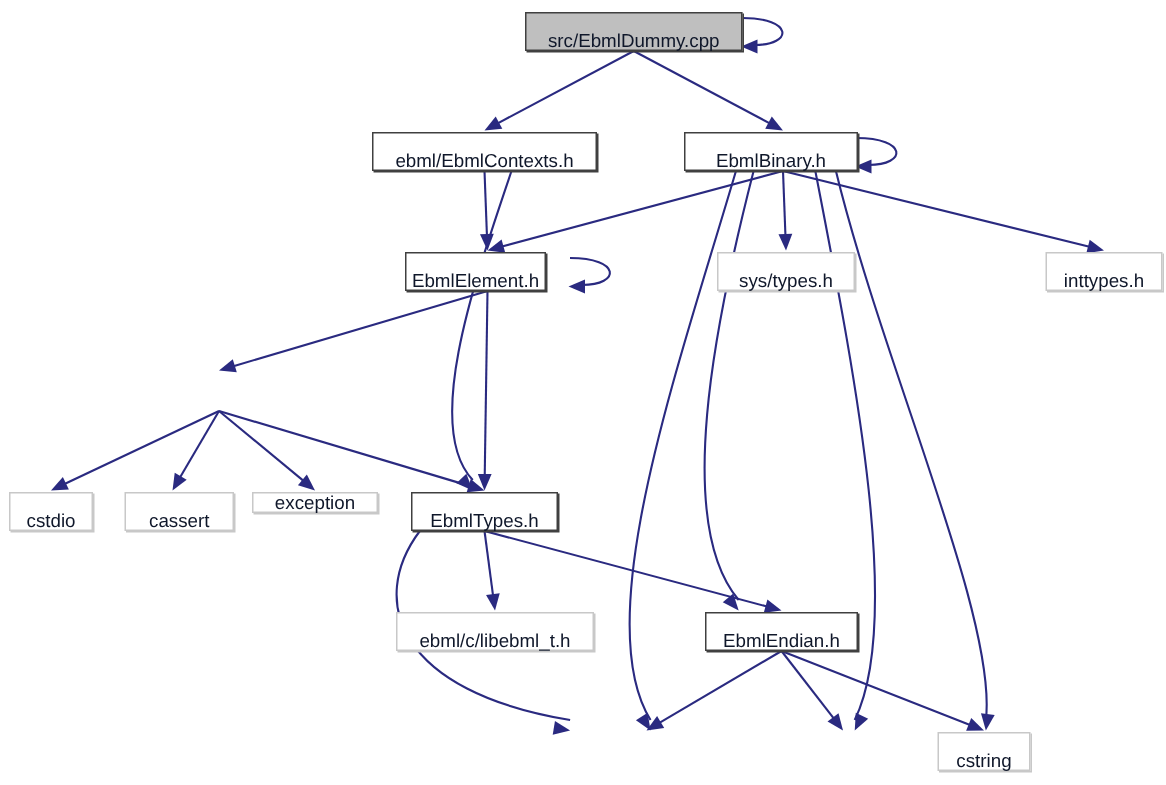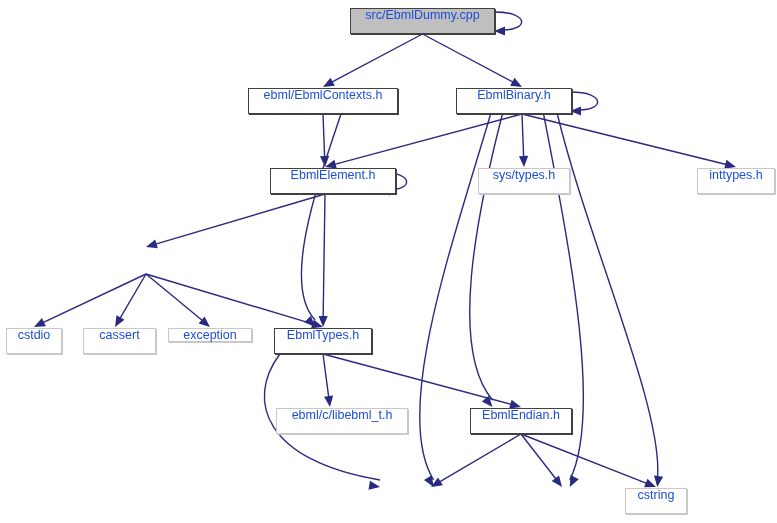--- a/index.html
+++ b/index.html
@@ -1,20 +1,20 @@
 <!DOCTYPE html>
 <html><head>
 <meta charset="utf-8">
 <style>
   html,body{margin:0;padding:0;background:#ffffff;}
   body{width:777px;height:523px;overflow:hidden;font-family:"Liberation Sans",sans-serif;}
   #graph{position:relative;width:777px;height:523px;background:#fff;}
   #edges{position:absolute;left:0;top:0;width:777px;height:523px;}
-  .node{position:absolute;box-sizing:border-box;display:flex;align-items:flex-start;justify-content:center;
-        font-size:12.5px;line-height:1;white-space:nowrap;color:#1d4ed8;background:#ffffff;}
+  .node{position:absolute;box-sizing:border-box;display:flex;align-items:flex-end;justify-content:center;
+        font-size:12.5px;line-height:1;white-space:nowrap;color:#0f172a;background:#ffffff;}
   .node.internal{border:1px solid #404040;box-shadow:1px 1px 0 0 #404040;}
   .node.external{border:1px solid #c8c8c8;box-shadow:1px 1px 0 0 #c8c8c8;}
   .node.root{border:1px solid #404040;background:#bfbfbf;box-shadow:1px 1px 0 0 #404040;}
   .node .lbl{pointer-events:none;}
 </style>
 </head>
 <body>
 
 <div id="graph">
   <svg id="edges" viewBox="0 0 777 523">
@@ -73,42 +73,42 @@
     </svg>
 <div class="node root" style="left: 350px; top: 8px; width: 145px; height: 26px;">
       <span class="lbl">src/EbmlDummy.cpp</span>
     </div>
     <div class="node internal" style="left: 248px; top: 88px; width: 150px; height: 26px;">
       <span class="lbl">ebml/EbmlContexts.h</span>
     </div>
     <div class="node internal" style="left: 456px; top: 88px; width: 116px; height: 26px;">
       <span class="lbl">EbmlBinary.h</span>
     </div>
-    <div class="node internal" style="left: 270px; top: 168px; width: 126px; height: 26px;">
+    <div class="node internal" style="left: 270px; top: 168px; width: 94px; height: 26px;">
       <span class="lbl">EbmlElement.h</span>
     </div>
     <div class="node external" style="left: 478px; top: 168px; width: 92px; height: 26px;">
       <span class="lbl">sys/types.h</span>
     </div>
     <div class="node external" style="left: 697px; top: 168px; width: 78px; height: 26px;">
       <span class="lbl">inttypes.h</span>
     </div>
     <div class="node external" style="left: 6px; top: 328px; width: 56px; height: 26px;">
       <span class="lbl">cstdio</span>
     </div>
     <div class="node external" style="left: 83px; top: 328px; width: 73px; height: 26px;">
       <span class="lbl">cassert</span>
     </div>
     <div class="node external" style="left: 168px; top: 328px; width: 84px; height: 14px;">
       <span class="lbl">exception</span>
     </div>
     <div class="node internal" style="left: 274px; top: 328px; width: 98px; height: 26px;">
       <span class="lbl">EbmlTypes.h</span>
     </div>
-    <div class="node external" style="left: 264px; top: 408px; width: 132px; height: 26px; margin-left: 12px;">
+    <div class="node external" style="left: 264px; top: 408px; width: 132px; height: 26px;">
       <span class="lbl">ebml/c/libebml_t.h</span>
     </div>
     <div class="node internal" style="left: 470px; top: 408px; width: 102px; height: 26px;">
       <span class="lbl">EbmlEndian.h</span>
     </div>
     <div class="node external" style="left: 625px; top: 488px; width: 62px; height: 26px;">
       <span class="lbl">cstring</span>
     </div>
   </div>
 

